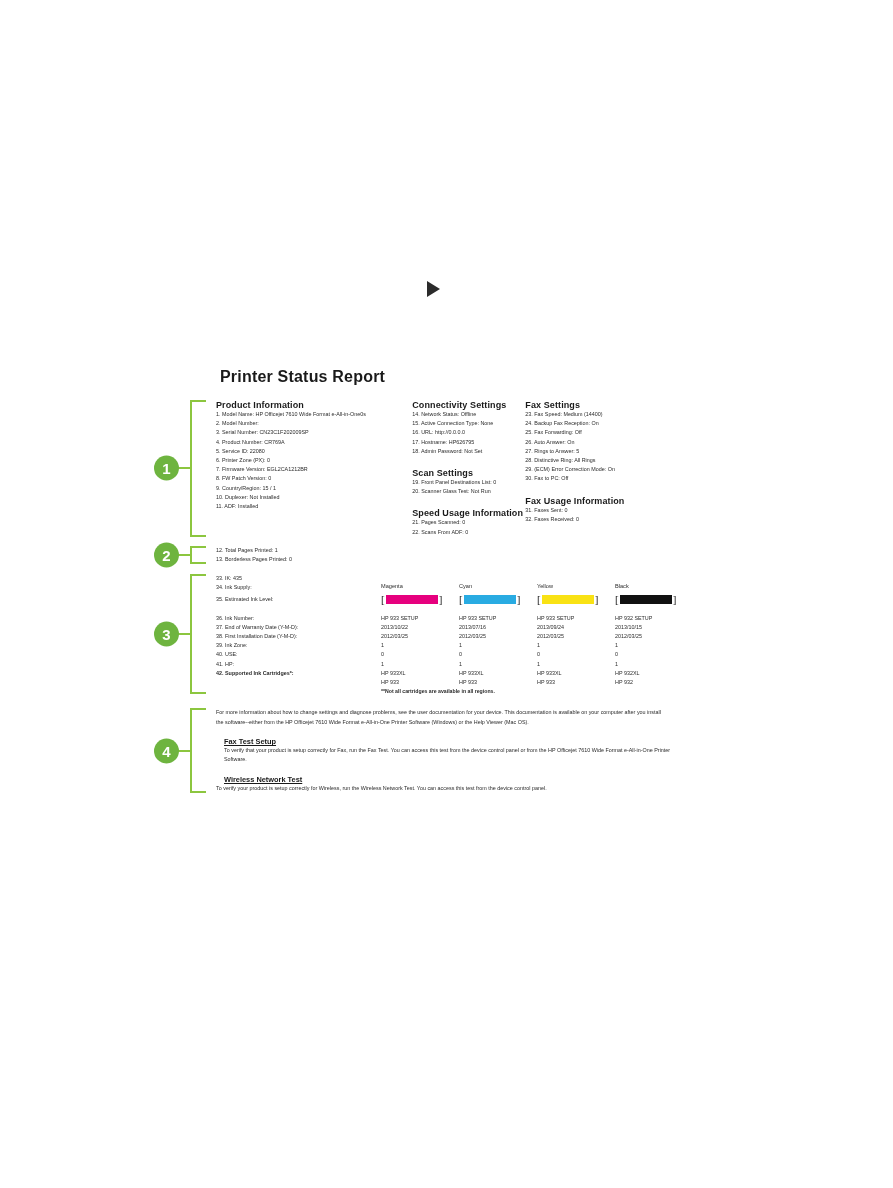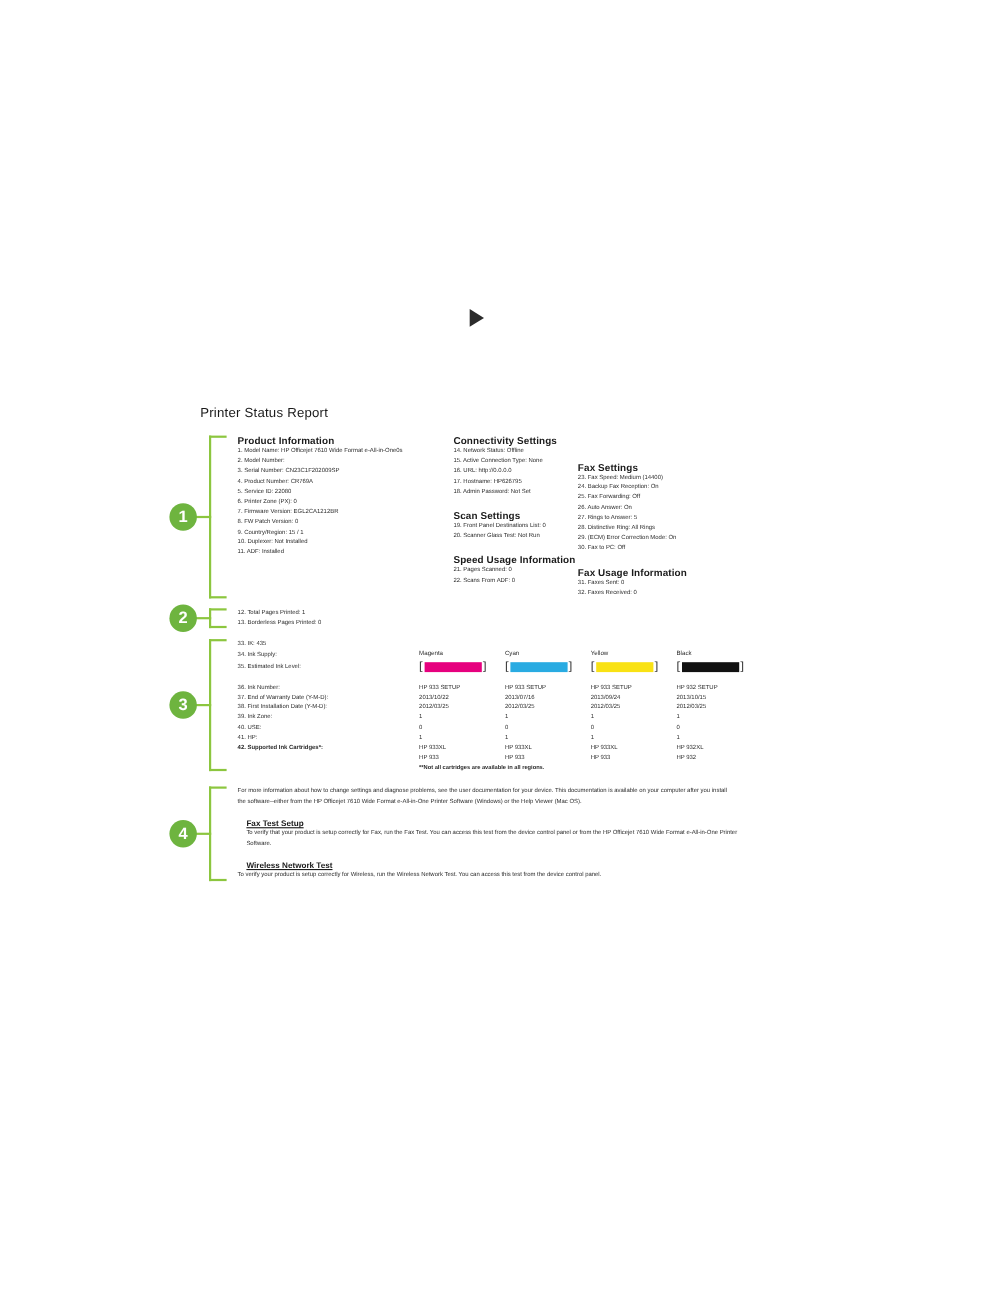--- a/index.html
+++ b/index.html
@@ -35,24 +35,24 @@
 
   
   .report {
     position: absolute;
     left: 150px;
     top: 368px;
     width: 530px;
   }
 
   .report-title {
-    font-size: 12px;
-    font-weight: normal;
+    font-size: 16px;
+    font-weight: bold;
     color: #1a1a1a;
-    margin-left: 32px;
+    margin-left: 70px;
     letter-spacing: .2px;
   }
 
   
   .block {
     position: relative;
     margin-left: 66px;
   }
 
   .callout {
@@ -113,21 +113,21 @@
     white-space: nowrap;
   }
   .line.first { margin-top: -1px; }
 
   .cols {
     display: flex;
     align-items: flex-start;
   }
   .col-a { width: 203px; }
   .col-b { width: 117px; }
-  .col-c { width: 160px; margin-top: 24px; }
+  .col-c { width: 160px; }
   .spacer-12 { height: 12px; }
 
   
   .ink-wrap { position: relative; }
   .ink-grid {
     position: relative;
     margin-top: 2px;
   }
   .ink-labels, .ink-bars, .ink-row {
     display: flex;

